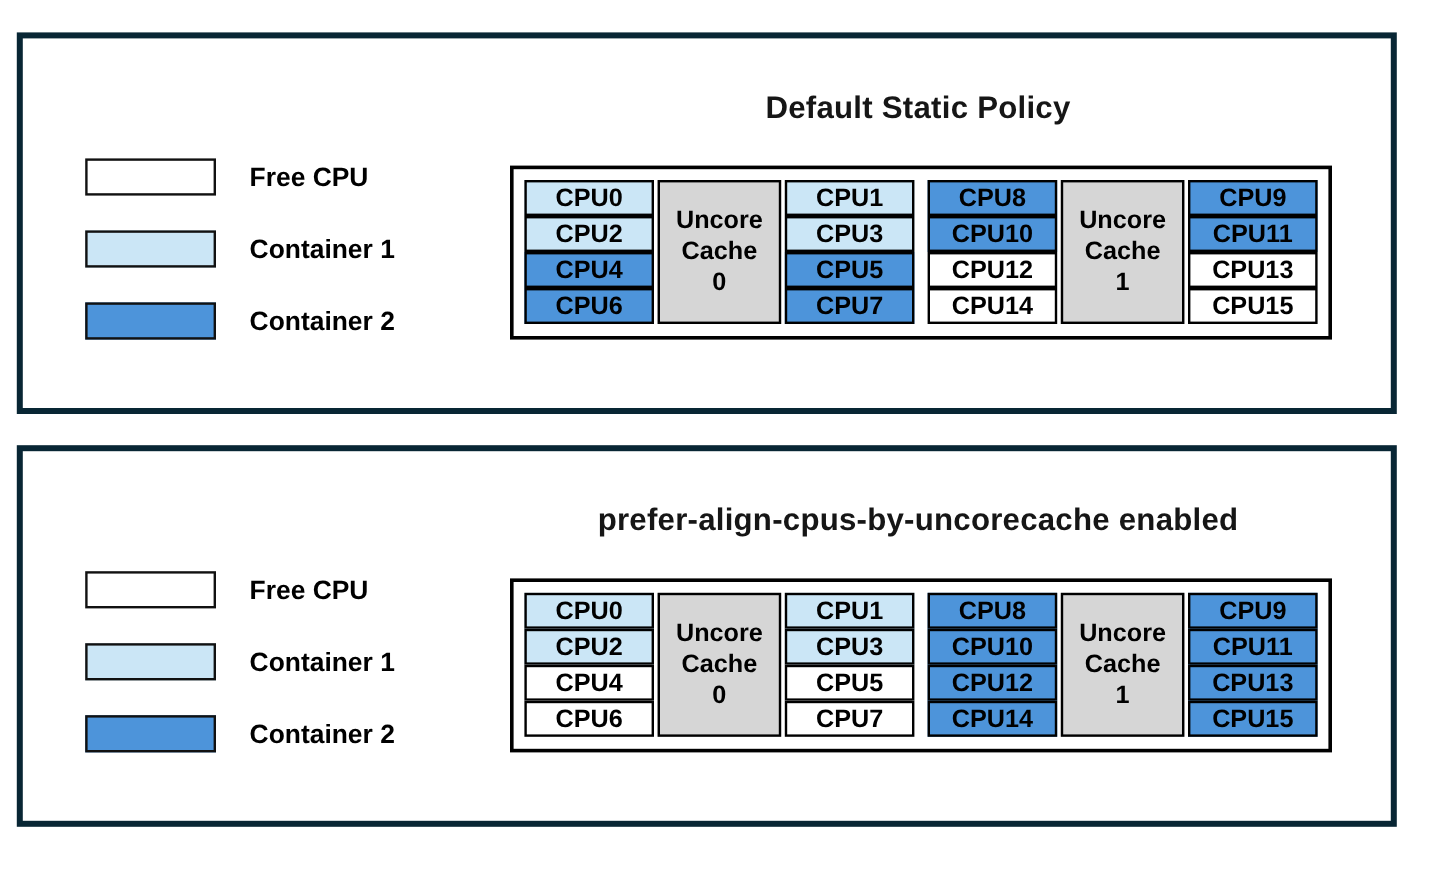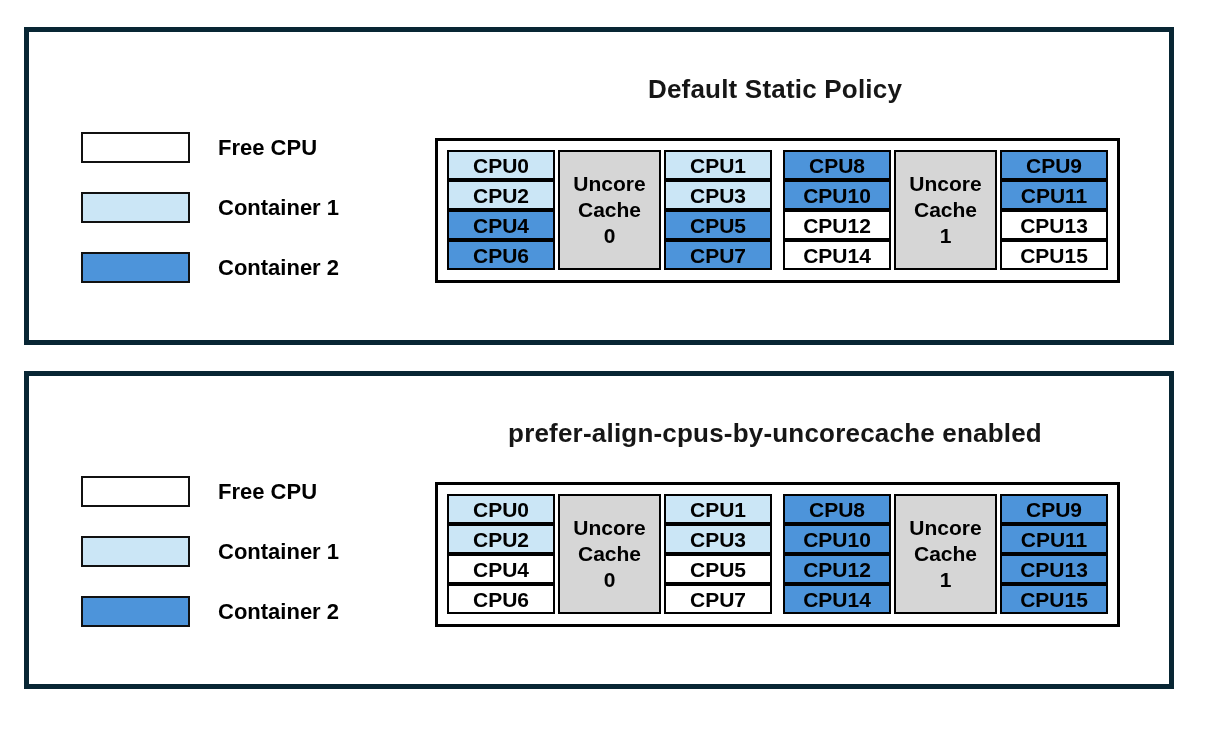--- a/index.html
+++ b/index.html
@@ -6,21 +6,21 @@
   html, body { background: #ffffff; }
   body {
     width: 1205px; height: 730px;
     font-family: "Liberation Sans", sans-serif;
     position: relative;
     overflow: hidden;
   }
   .page { position: relative; width: 1205px; height: 730px; }
 
   .panel {
-    position: absolute; left: 24px;
+    position: absolute; left: 14px;
     width: 1150px; height: 318px;
     border: 5px solid #082634;
     background: #ffffff;
   }
   .panel-top { top: 27px; }
   .panel-bottom { top: 371px; padding-left: 29px; }
 
   .title {
     position: absolute; left: 346px; top: 42px; width: 800px;
     text-align: center;

